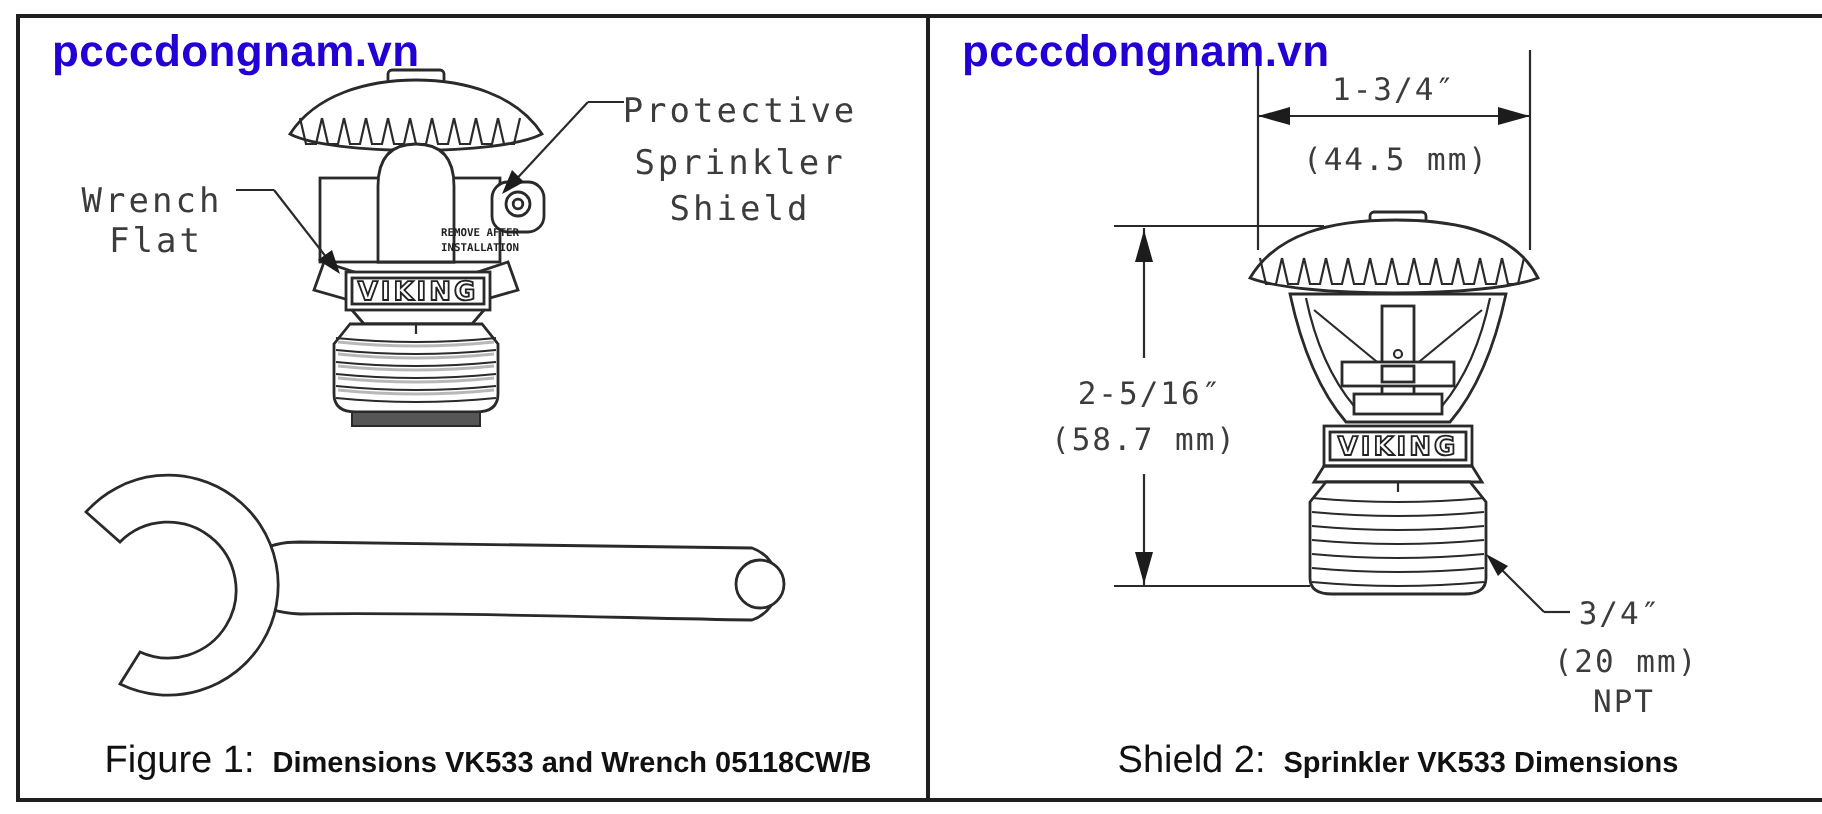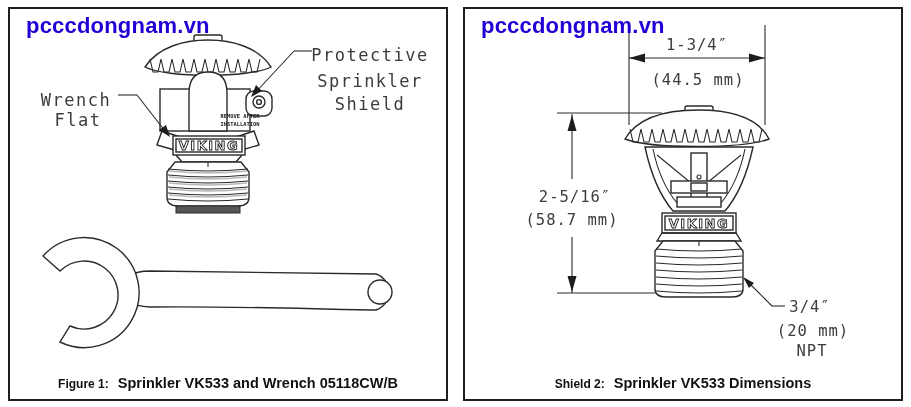--- a/index.html
+++ b/index.html
@@ -1,28 +1,28 @@
 <!DOCTYPE html>
 <html><head>
 <meta charset="utf-8">
 <style>
   html,body{margin:0;padding:0;background:#ffffff;}
   body{width:911px;height:407px;position:relative;overflow:hidden;
        font-family:"Liberation Sans", sans-serif;}
   .panel{position:absolute;top:7px;width:436px;height:390px;
-         border:2px solid #1f1f1f;background:#fff;box-sizing:content-box;}
+         border:2px solid #1f1f1f;background:#fff;box-sizing:content-box;padding-left:32px;}
   #panel-left{left:8px;}
   #panel-right{left:463px;}
   .watermark{position:absolute;left:16px;top:4px;
              font-weight:bold;font-size:22px;letter-spacing:0.2px;
              color:#2200d5;z-index:5;}
   svg.draw{position:absolute;left:0;top:0;z-index:1;}
   .caption{position:absolute;bottom:7px;left:0;width:100%;text-align:center;
            color:#111;z-index:5;white-space:nowrap;}
-  .caption .cap-label{font-weight:bold;font-size:12px;margin-right:9px;margin-top:19px;}
+  .caption .cap-label{font-weight:normal;font-size:19px;margin-right:9px;margin-top:19px;}
   .caption .cap-text{font-weight:bold;font-size:14.5px;}
   
   .wf{fill:#ffffff;stroke:#2a2a2a;stroke-width:1.4;}
   .ln{fill:none;stroke:#2a2a2a;stroke-width:1.4;}
   .thin{fill:none;stroke:#2a2a2a;stroke-width:1.1;}
   .shade{fill:none;stroke:#b8b8b8;stroke-width:1.6;}
   .arrow{fill:#1c1c1c;stroke:none;}
   .darkcap{fill:#565656;stroke:#2a2a2a;stroke-width:1;}
   text.cad{font-family:"DejaVu Sans Mono", monospace;fill:#3c3c3c;
            font-size:17px;letter-spacing:1.5px;text-anchor:middle;}
@@ -97,21 +97,21 @@
     <text class="cad" x="360" y="101">Shield</text>
 
     <g>
       <path class="wf" d="M140,262 C220,263 300,264 366,265 A19 19 0 0 1 366,301 C300,300 220,297 140,298 C122,297 112,291 112,280 C112,269 122,262 140,262 Z"></path>
       <circle cx="370" cy="283" r="12" class="wf"></circle>
       <path class="wf" d="M33,247 A55,55 0 1 1 50,333 L60,317 A34,34 0 1 0 50,262 Z"></path>
     </g>
   </svg>
 
   <div class="caption">
-    <span class="cap-label">Figure 1:</span><span class="cap-text">Sprinkler VK533 and Wrench 05118CW/B</span>
+    <span class="cap-label">Figure 1:</span><span class="cap-text">Dimensions VK533 and Wrench 05118CW/B</span>
   </div>
 </div>
 
 <div class="panel" id="panel-right">
   <div class="watermark">pcccdongnam.vn</div>
 
   <svg class="draw" width="436" height="386" viewBox="0 0 436 386">
 
     <g>
       <line x1="164" y1="16" x2="164" y2="116" class="thin"></line>

